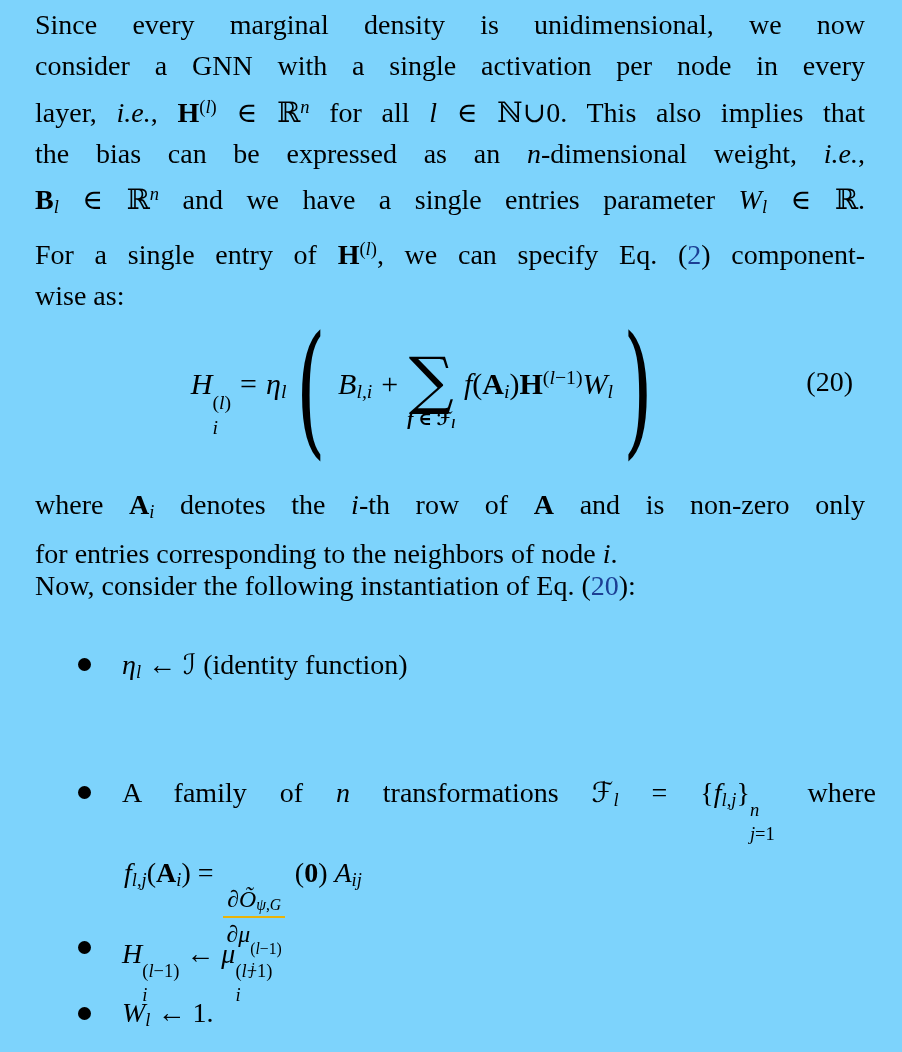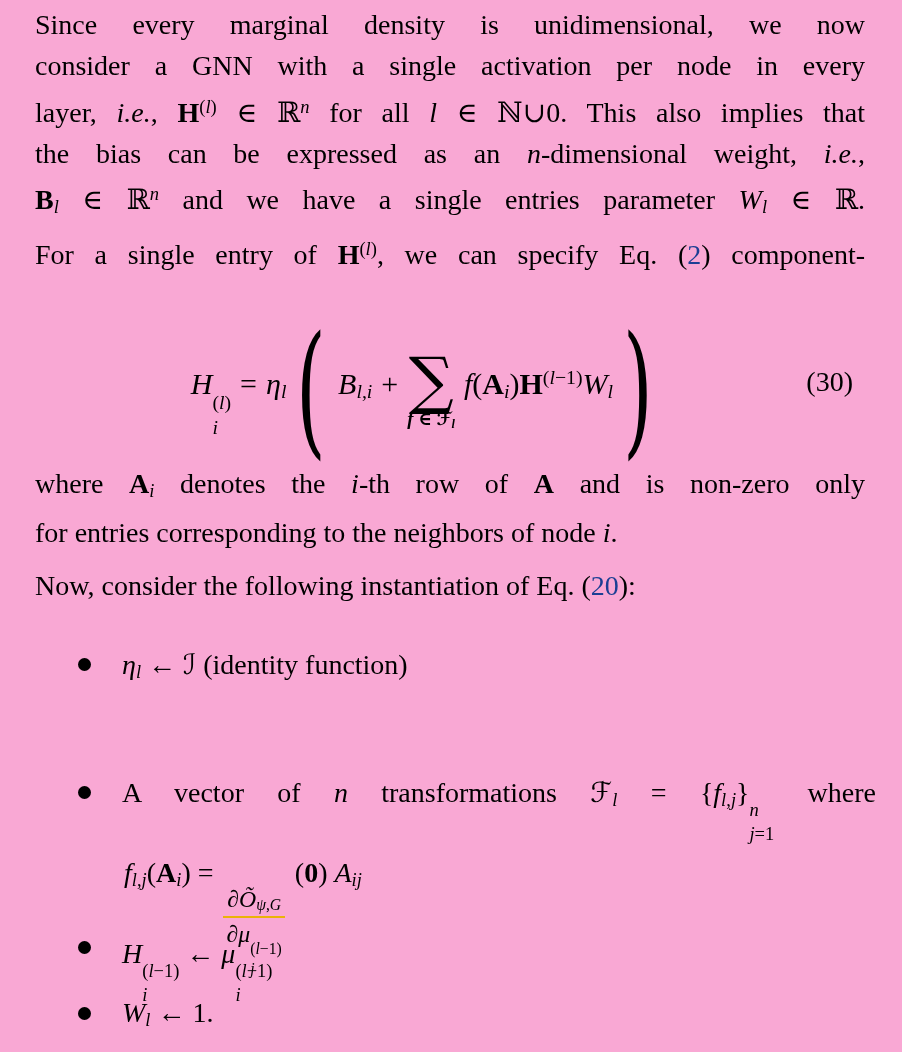--- a/index.html
+++ b/index.html
@@ -1,18 +1,18 @@
 <!DOCTYPE html>
 <html><head>
 <meta charset="utf-8">
 <title>Paper excerpt</title>
 <style>
   html,body{margin:0;padding:0;background:#ffffff;}
   .page{
-    position:relative;width:902px;height:1052px;background:#f9a8d4;color:#000;
+    position:relative;width:902px;height:1052px;background:#7dd3fc;color:#000;
     font-family:"Liberation Serif","DejaVu Serif","DejaVu Sans",serif;
     font-size:28px;overflow:hidden;
   }
   .para{position:absolute;}
   .line{line-height:41.4px;text-align:left;}
   .line.j{text-align:justify;text-align-last:justify;-moz-text-align-last:justify;}
   
   span.r{font-style:normal;}
   span.i{font-style:italic;}
   span.b{font-weight:bold;}
@@ -29,21 +29,21 @@
   span.sum .sig{font-size:2.1em;line-height:0.85;font-family:"DejaVu Serif","DejaVu Sans",serif;}
   span.sum .und{font-size:0.62em;margin-top:0.15em;white-space:nowrap;font-weight:bold;}
   span.bigp{display:inline-block;line-height:0;vertical-align:middle;font-size:4.1em;
     transform:scale(0.62,1.18);transform-origin:center;margin:0 -0.04em;position:relative;top:0.02em;
     font-family:"DejaVu Serif","DejaVu Sans",serif;}
   
   #para1{left:35px;top:4px;width:830px;}
   #eq20{position:absolute;left:35px;top:303px;width:830px;height:158px;margin:0;font-size:30px;}
   #eq20 .eq-line{line-height:148px;text-align:center;padding-right:52px;white-space:nowrap;}
   #eq20 .eq-num{position:absolute;right:12px;top:50%;transform:translateY(-50%);font-size:28px;}
-  #para2{left:35px;top:463px;width:830px;}
+  #para2{left:35px;top:484px;width:830px;}
   #para3{left:35px;top:565px;width:830px;}
   .li{position:absolute;left:78px;width:787px;}
   .li .dot{position:absolute;left:0;width:13px;height:13px;border-radius:50%;background:#000;}
   .li .content{margin-left:44px;width:754px;}
   #li1{top:642px;} #li1 .dot{top:16px;} #li1 .line{line-height:46px;}
   #li2{top:700px;} #li2 .dot{top:17px;} #li2 .line{line-height:50px;}
   #li3{top:770px;} #li3 .dot{top:16px;} #li3 .line{line-height:46px;}
   #li3 .eqline{line-height:1.2;margin-top:14px;padding-left:2px;}
   #li4{top:924px;} #li4 .dot{top:17px;} #li4 .line{line-height:60px;}
   #li5{top:992px;} #li5 .dot{top:15px;} #li5 .line{line-height:42px;}
@@ -52,51 +52,52 @@
 <body>
 
 <div class="page">
   <section class="para" id="para1">
       <div class="line j"><span class="r">Since every marginal density is unidimensional, we now</span></div>
       <div class="line j"><span class="r">consider a GNN with a single activation per node in every</span></div>
       <div class="line j"><span class="r">layer, </span><span class="i">i.e.</span><span class="r">, </span><span class="b">H</span><span class="sup"><span class="r">(</span><span class="i">l</span><span class="r">)</span></span><span class="r"> ∈ ℝ</span><span class="sup"><span class="i">n</span></span><span class="r"> for all </span><span class="i">l</span><span class="r"> ∈ ℕ∪0. This also implies that</span></div>
       <div class="line j"><span class="r">the bias can be expressed as an </span><span class="i">n</span><span class="r">-dimensional weight, </span><span class="i">i.e.</span><span class="r">,</span></div>
       <div class="line j"><span class="b">B</span><span class="sub"><span class="i">l</span></span><span class="r"> ∈ ℝ</span><span class="sup"><span class="i">n</span></span><span class="r"> and we have a single entries parameter </span><span class="i">W</span><span class="sub"><span class="i">l</span></span><span class="r"> ∈ ℝ.</span></div>
       <div class="line j"><span class="r">For a single entry of </span><span class="b">H</span><span class="sup"><span class="r">(</span><span class="i">l</span><span class="r">)</span></span><span class="r">, we can specify Eq. (</span><span class="l">2</span><span class="r">) component-</span></div>
+      <div class="line"><span class="r">wise as:</span></div>
     </section>
 
   <figure id="eq20">
     <div class="eq-line"><span class="i">H</span><span class="ss">
           <span class="u"><span class="r">(</span><span class="i">l</span><span class="r">)</span></span>
           <span class="d"><span class="i">i</span></span>
         </span><span class="sp" style="width: 0.3em;"></span><span class="r">=</span><span class="sp" style="width: 0.3em;"></span><span class="i">η</span><span class="sub"><span class="i">l</span></span><span class="sp" style="width: 0.2em;"></span><span class="bigp">(</span><span class="sp" style="width: 0.25em;"></span><span class="i">B</span><span class="sub"><span class="i">l</span><span class="r">,</span><span class="i">i</span></span><span class="sp" style="width: 0.3em;"></span><span class="r">+</span><span class="sp" style="width: 0.3em;"></span><span class="sum">
           <span class="sig">∑</span>
           <span class="und"><span class="i">f</span><span class="r"> ∈ ℱ</span><span class="sub"><span class="i">l</span></span></span>
         </span><span class="sp" style="width: 0.3em;"></span><span class="i">f</span><span class="r">(</span><span class="b">A</span><span class="sub"><span class="i">i</span></span><span class="r">)</span><span class="b">H</span><span class="sup"><span class="r">(</span><span class="i">l</span><span class="r">−1)</span></span><span class="i">W</span><span class="sub"><span class="i">l</span></span><span class="sp" style="width: 0.2em;"></span><span class="bigp">)</span></div>
-    <span class="eq-num">(30)</span>
+    <span class="eq-num">(20)</span>
   </figure>
 
   <section class="para" id="para2">
       <div class="line j"><span class="r">where </span><span class="b">A</span><span class="sub"><span class="i">i</span></span><span class="r"> denotes the </span><span class="i">i</span><span class="r">-th row of </span><span class="b">A</span><span class="r"> and is non-zero only</span></div>
       <div class="line"><span class="r">for entries corresponding to the neighbors of node </span><span class="i">i</span><span class="r">.</span></div>
     </section>
   <section class="para" id="para3">
       <div class="line"><span class="r">Now, consider the following instantiation of Eq. (</span><span class="l">20</span><span class="r">):</span></div>
     </section>
 
   <div class="li" id="li1">
     <span class="dot"></span>
     <div class="content">
         <div class="line"><span class="i">η</span><span class="sub"><span class="i">l</span></span><span class="r"> ← ℐ (identity function)</span></div>
       </div>
   </div>
   <div class="li" id="li3">
     <span class="dot"></span>
     <div class="content">
-        <div class="line j"><span class="r">A vector of </span><span class="i">n</span><span class="r"> transformations ℱ</span><span class="sub"><span class="i">l</span></span><span class="r"> = {</span><span class="i">f</span><span class="sub"><span class="i">l</span><span class="r">,</span><span class="i">j</span></span><span class="r">}</span><span class="ss">
+        <div class="line j"><span class="r">A family of </span><span class="i">n</span><span class="r"> transformations ℱ</span><span class="sub"><span class="i">l</span></span><span class="r"> = {</span><span class="i">f</span><span class="sub"><span class="i">l</span><span class="r">,</span><span class="i">j</span></span><span class="r">}</span><span class="ss">
             <span class="u"><span class="i">n</span></span>
             <span class="d"><span class="i">j</span><span class="r">=1</span></span>
           </span><span class="r"> where</span></div>
         <div class="line eqline"><span class="i">f</span><span class="sub"><span class="i">l</span><span class="r">,</span><span class="i">j</span></span><span class="r">(</span><span class="b">A</span><span class="sub"><span class="i">i</span></span><span class="r">) = </span><span class="frac">
             <span class="fn"><span class="r">∂</span><span class="i">Õ</span><span class="sub"><span class="i">ψ</span><span class="r">,</span><span class="i">G</span></span></span>
             <span class="fd"><span class="r">∂</span><span class="i">μ</span><span class="ss">
                 <span class="u"><span class="r">(</span><span class="i">l</span><span class="r">−1)</span></span>
                 <span class="d"><span class="i">j</span></span>
               </span></span>
           </span><span class="r"> (</span><span class="b">0</span><span class="r">) </span><span class="i">A</span><span class="sub"><span class="i">ij</span></span></div>

